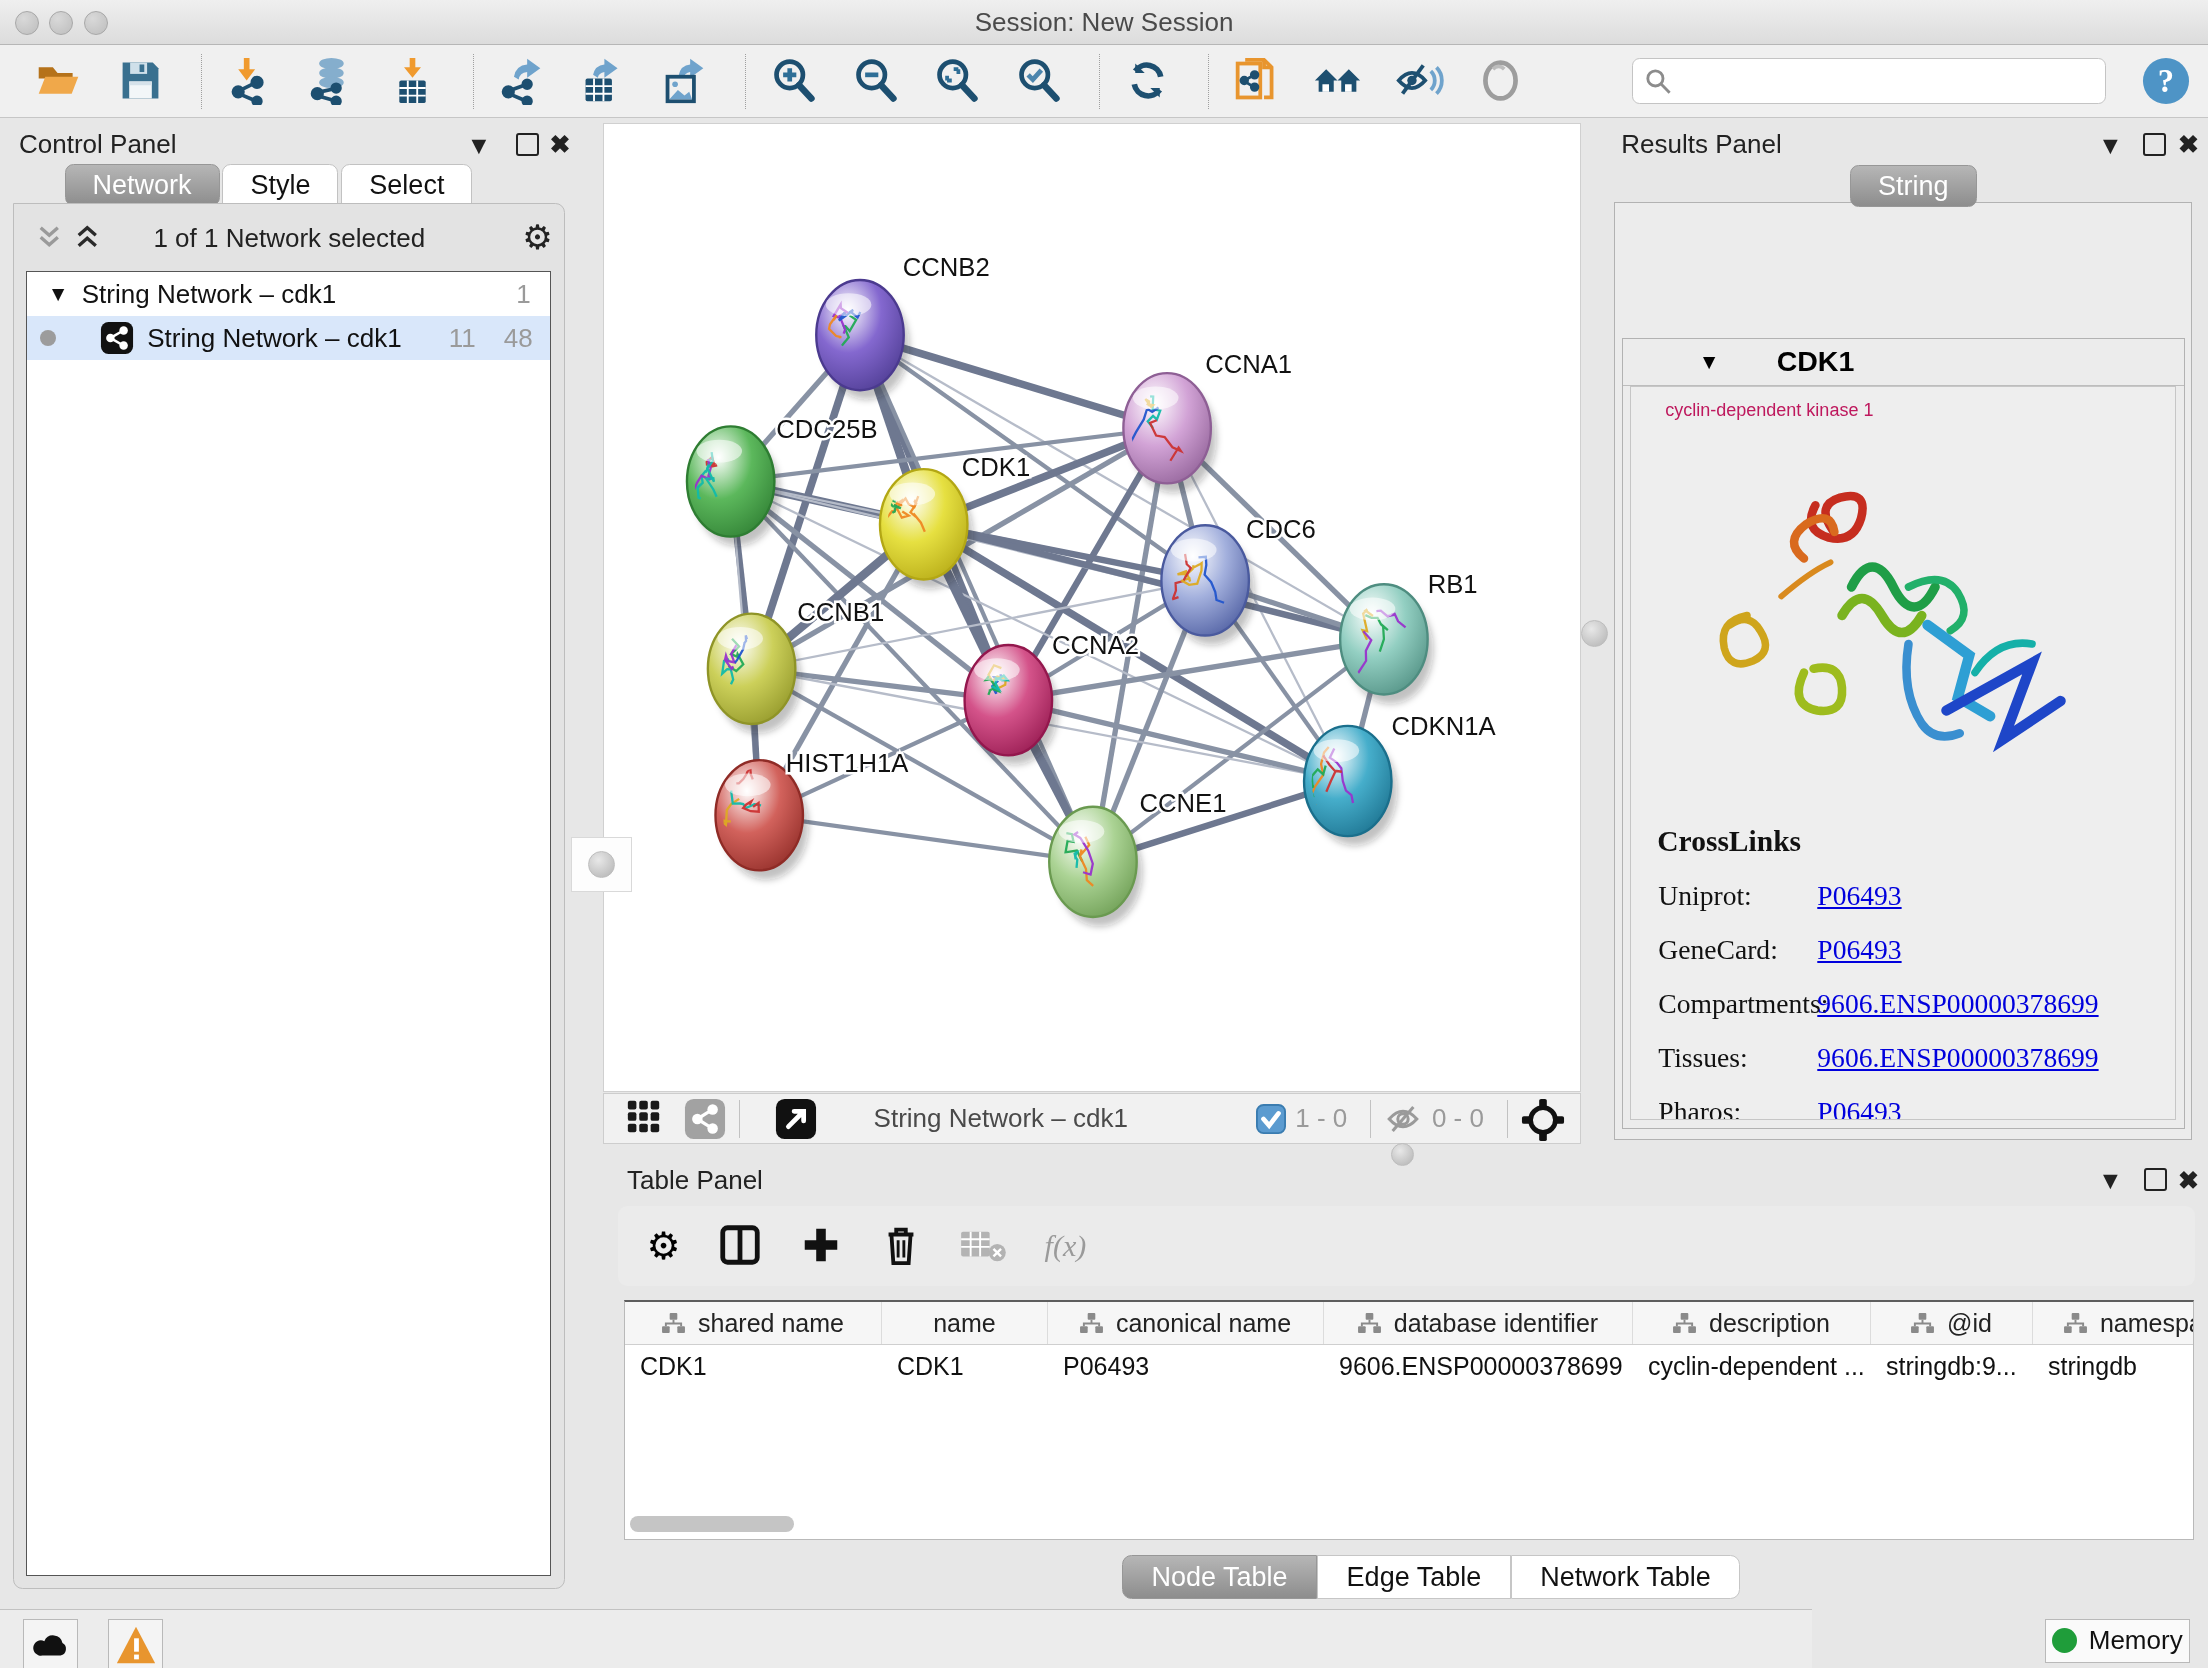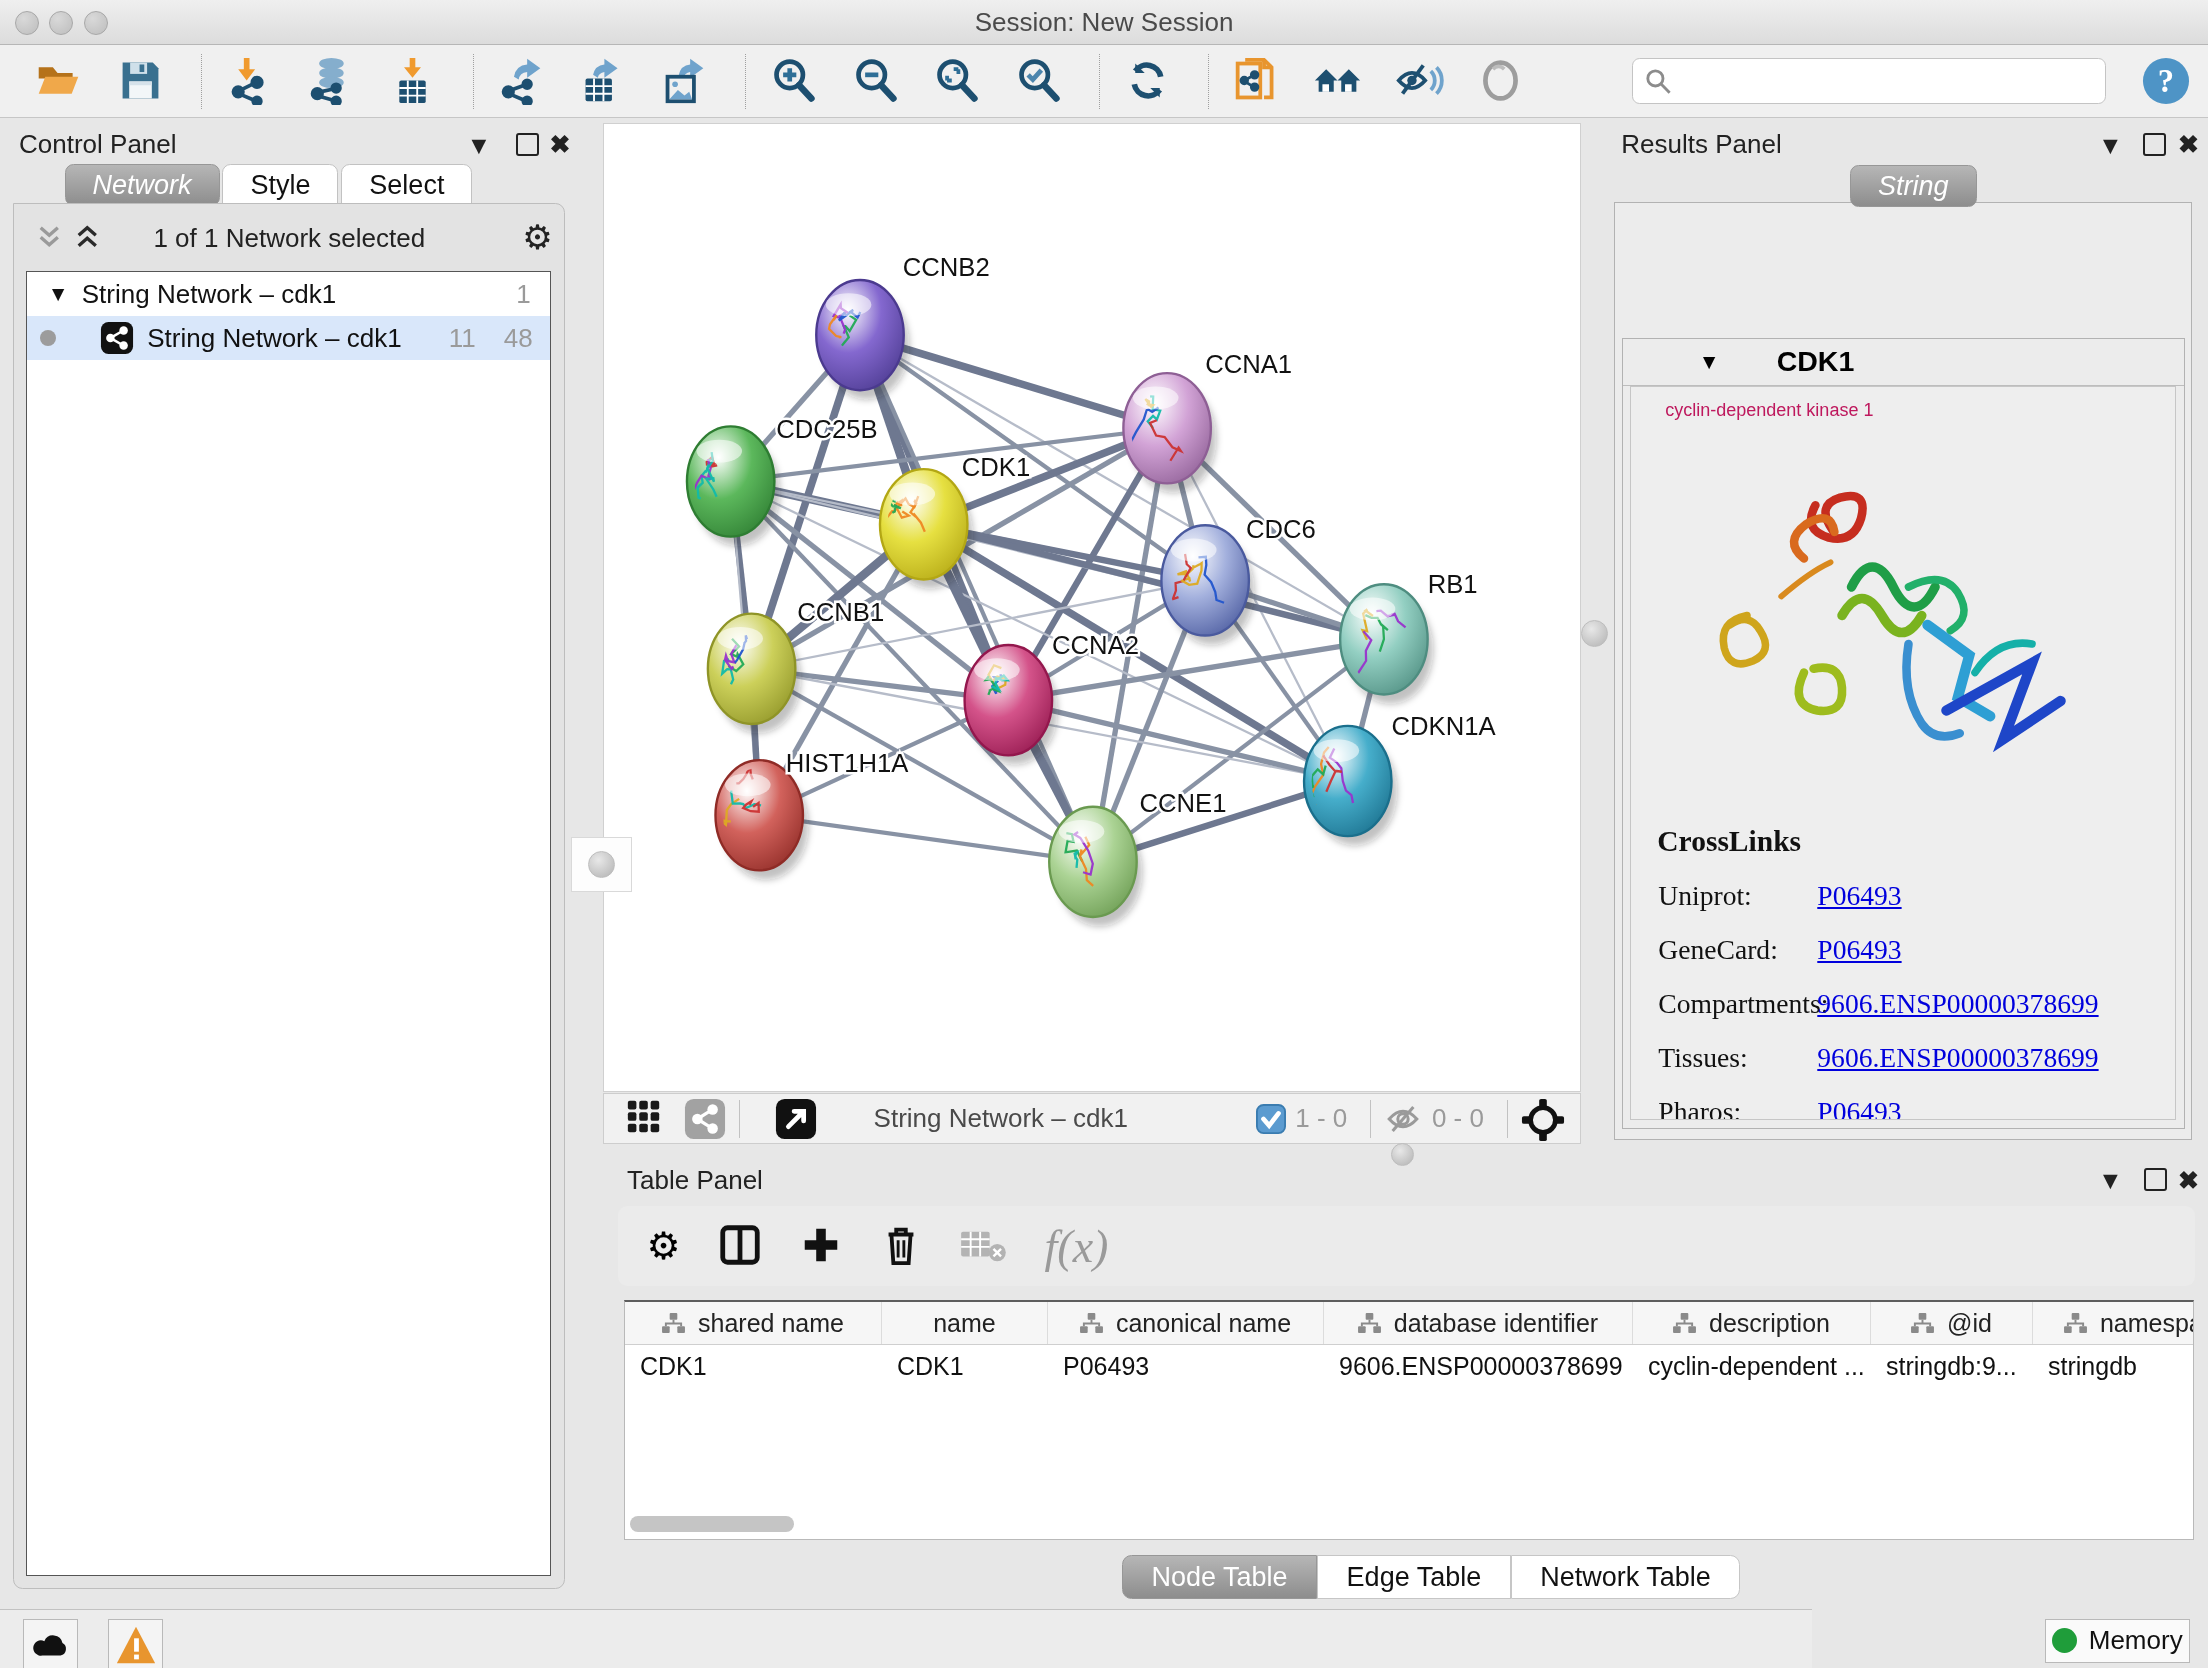--- a/index.html
+++ b/index.html
@@ -22,21 +22,21 @@
   .searchbox svg{margin-left:11.4px;}
   .searchbox input{border:none;outline:none;font-size:25px;flex:1;background:transparent;margin-left:7.6px;font-family:"Liberation Sans",sans-serif;}
   .helpbtn{left:2142px;top:57px;width:48px;height:48px;border:none;background:transparent;padding:0;cursor:pointer;}
   
   .phead{font-size:26px;color:#222;}
   .picon{position:absolute;top:0;color:#222;font-size:25px;cursor:pointer;line-height:28.5px;}
   .pfloat{width:19px;height:19px;border:2.9px solid #222;border-radius:2.9px;}
   
   .tab{display:inline-block;height:40px;line-height:40px;padding:0 27px;background:#fff;
     border:1px solid #c2c2c2;border-radius:8.6px 8.6px 0 0;font-size:27px;color:#111;margin-right:2.9px;cursor:pointer;}
-  .tab.sel{background:linear-gradient(#b6b6b6,#8d8d8d);color:#fff;border-radius:8.6px;border-color:#979797;font-style:italic;}
+  .tab.sel{background:linear-gradient(#b6b6b6,#8d8d8d);color:#fff;border-radius:8.6px;border-color:#979797;}
   .btab{display:inline-block;height:42px;line-height:42px;padding:0 28.5px;background:#fff;
     border:1px solid #c6c6c6;font-size:27px;color:#111;cursor:pointer;vertical-align:top;}
   .btab:first-child{border-radius:9.5px 0 0 9.5px;}
   .btab:last-child{border-radius:0 9.5px 9.5px 0;}
   .btab.sel{background:linear-gradient(#b6b6b6,#8d8d8d);color:#fff;border-radius:9.5px 0 0 9.5px;border-color:#979797;}
   
   .cp-body{left:13.3px;top:203px;width:550px;height:1384px;border:1px solid #bdbdbd;border-radius:0 9.5px 9.5px 9.5px;background:#e3e3e3;}
   .selrow{position:absolute;left:0;top:11.4px;width:100%;height:42px;font-size:26px;color:#222;}
   .treebox{position:absolute;left:11.4px;top:67px;width:525px;height:1305px;background:#fff;border:1.9px solid #555;box-sizing:border-box;}
   .trow{position:relative;height:44px;display:flex;align-items:center;font-size:26px;color:#111;}
@@ -61,21 +61,21 @@
   .rp-entryhead{position:absolute;left:0;top:0;width:100%;height:46px;border-bottom:1px solid #bdbdbd;}
   .rp-content{position:absolute;left:7.6px;top:47px;width:544px;height:732px;border:1px solid #c6c6c6;background:#eeeeee;overflow:hidden;}
   .xl-title{font-family:"Liberation Serif",serif;font-weight:bold;font-size:29.5px;color:#111;}
   .xl-row{font-family:"Liberation Serif",serif;font-size:27.6px;color:#111;position:relative;height:54px;}
   .xl-label{position:absolute;left:27px;top:9.5px;}
   .xl-link{position:absolute;left:186px;top:9.5px;color:#0000dd;text-decoration:underline;cursor:pointer;white-space:nowrap;}
   
   .tp-toolbar{left:618px;top:1206px;width:1577px;height:80px;background:#ebebeb;border-radius:9.5px;
     display:flex;align-items:center;}
   .tpi{border:none;background:transparent;margin-left:36px;padding:0;cursor:pointer;height:49px;}
-  .fx{font-family:"Liberation Serif",serif;font-style:italic;font-size:46px;color:#9a9a9a;margin-left:38px;}
+  .fx{font-family:"Liberation Serif",serif;font-style:italic;font-size:30px;color:#9a9a9a;margin-left:38px;}
   .tbl{left:624px;top:1300px;width:1570px;height:240px;background:#fff;border:1px solid #b9b9b9;
     border-top:2.9px solid #5d5d5d;box-sizing:border-box;overflow:hidden;}
   .thr{display:flex;height:42px;background:#f6f6f6;border-bottom:1px solid #cfcfcf;}
   .th{display:flex;align-items:center;justify-content:center;font-size:25px;color:#222;
     border-right:1px solid #dcdcdc;box-sizing:border-box;flex-shrink:0;gap:13px;}
   .tdr{display:flex;height:42px;}
   .td{font-size:25px;color:#111;box-sizing:border-box;flex-shrink:0;padding:6.7px 0 0 15px;white-space:nowrap;overflow:hidden;}
   .hscroll{left:630px;top:1516px;width:164px;height:16px;border-radius:8.6px;background:#c5c5c5;}
   .tp-tabs{left:1122px;top:1555px;}
   

